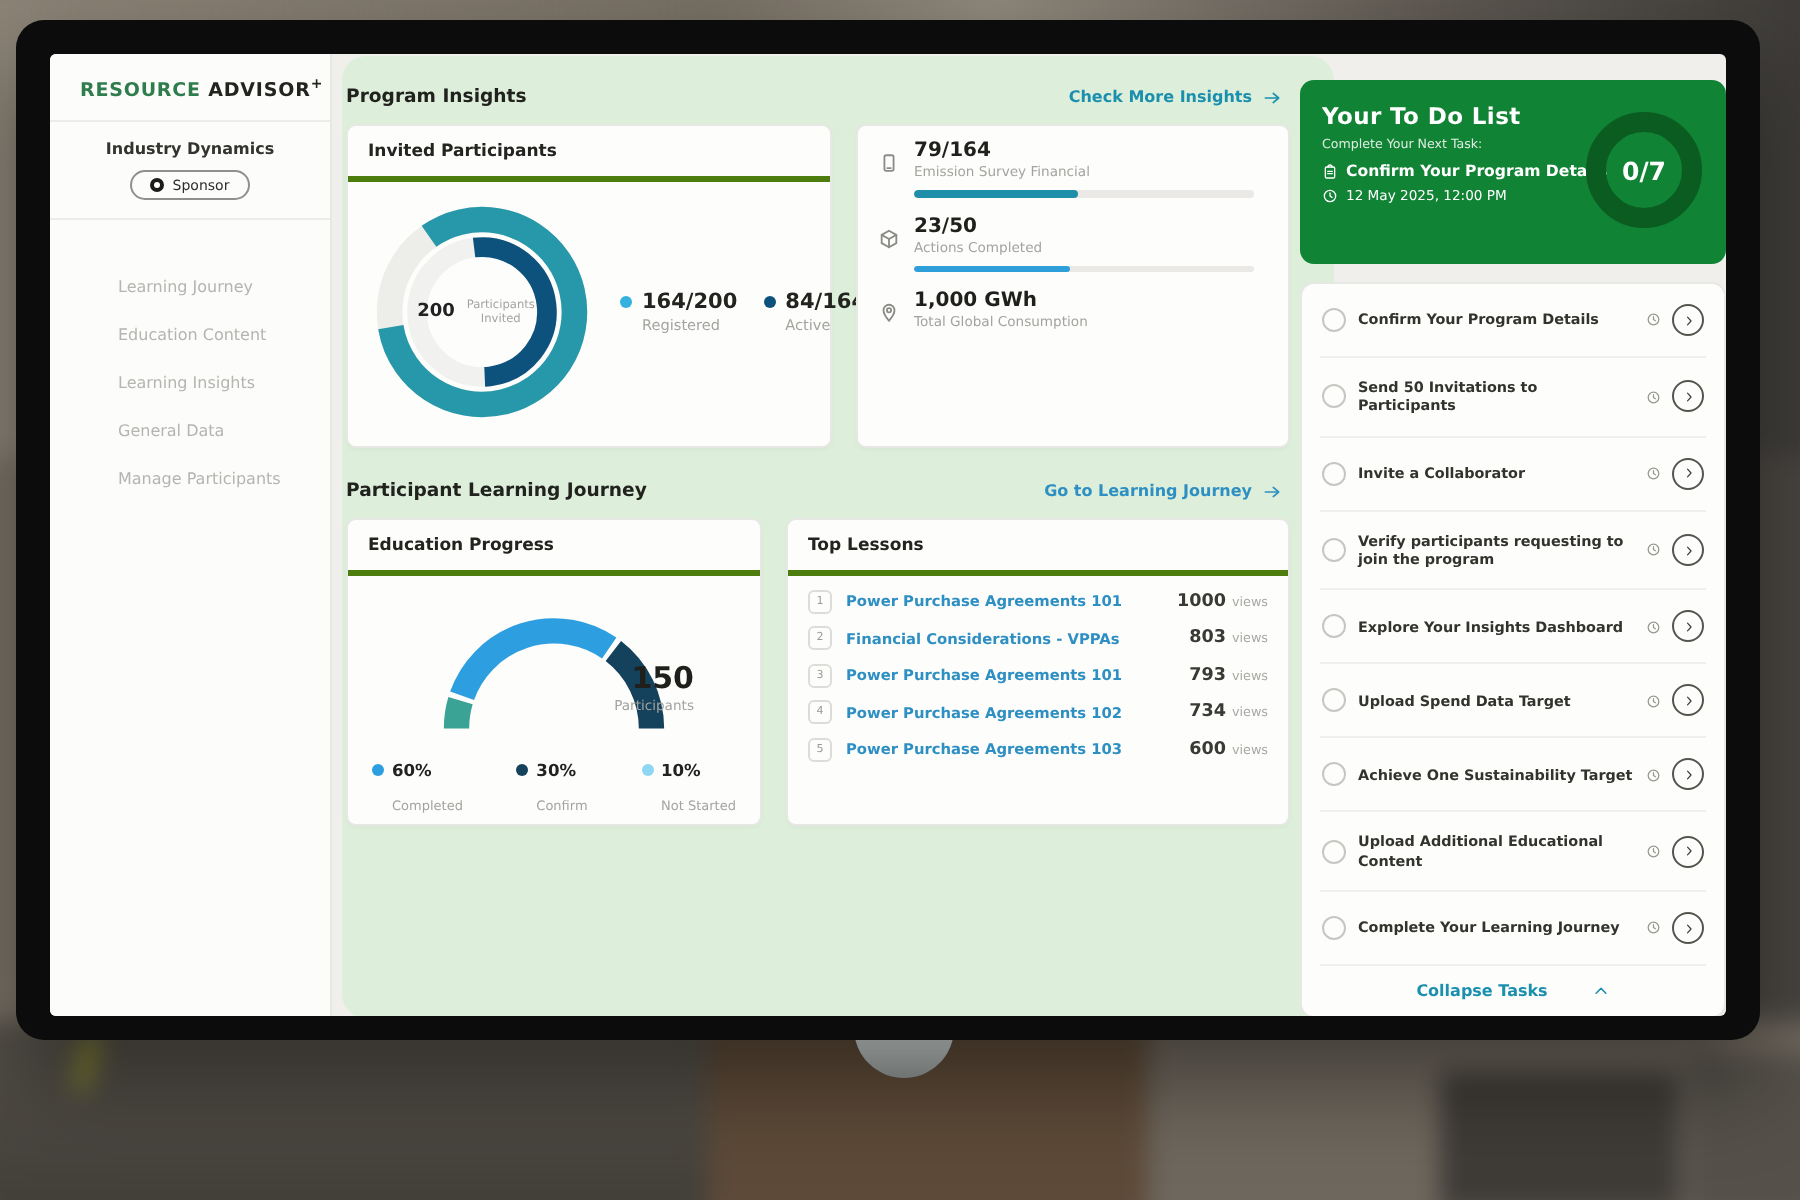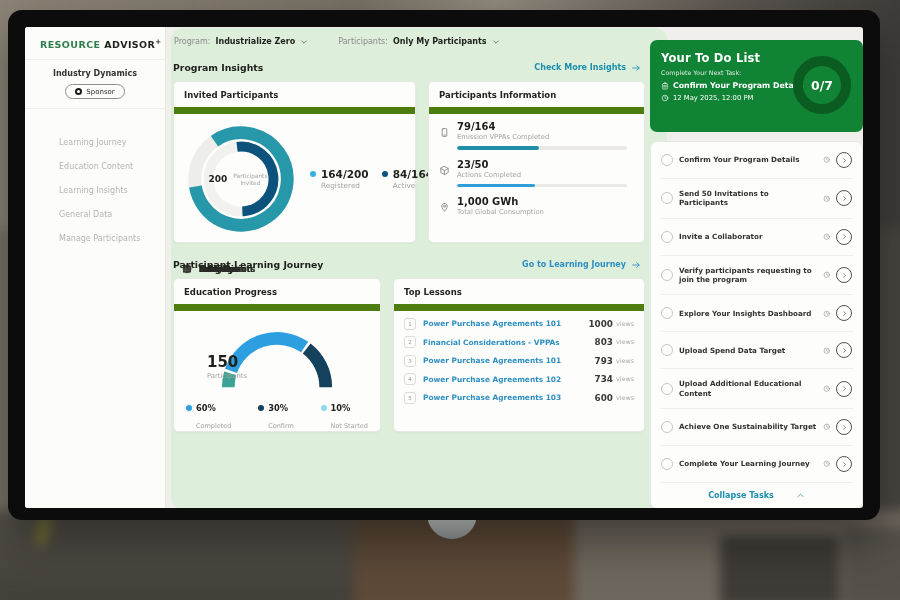--- a/index.html
+++ b/index.html
@@ -46,21 +46,21 @@
   .filters{display:flex;gap:30px;margin:10px 0 0 9px;font-size:8px;color:#8a8a86;align-items:center}
   .filter{display:flex;align-items:center;gap:5px;cursor:pointer}
   .filter b{color:#22221f}
   .chev{width:8px;height:8px;color:#44443f}
   .section-head{display:flex;justify-content:space-between;align-items:center;width:468px;margin:16px 0 0 8px}
   .section-title{font-size:9.3px;font-weight:bold;color:#21211d}
   .tlink{display:flex;gap:5px;align-items:center;font-size:8px;font-weight:bold;color:#1b8fae;cursor:pointer}
   .tlink .ar{width:10px;height:10px}
   .cards{display:flex;gap:12px;margin:8px 0 0 8px}
   .card{background:#fdfdfc;border:1px solid #e7e7e4;border-radius:5px;box-shadow:0 1px 2px rgba(0,0,0,.03)}
-  .card-h{padding:8px 10px 7px;font-size:8.5px;font-weight:bold;border-bottom:7px solid #4d7c0f;color:#23231f}
+  .card-h{padding:8px 10px 7px;font-size:8.5px;font-weight:bold;border-bottom:3px solid #4d7c0f;color:#23231f}
   
   .c-invited{width:241px;height:160px}
   .inv-body{display:flex;align-items:center;padding:6px 4px 0 8px}
   .donut-wrap{position:relative;width:118px;height:118px}
   .donut-center{position:absolute;inset:0;display:flex;flex-direction:row;align-items:center;justify-content:center;text-align:center}
   .donut-center b{font-size:9px}
   .donut-center span{font-size:5.8px;color:#a3a39f;width:46px;line-height:1.25;margin-top:2px}
   .inv-legend{margin-left:10px;display:flex;gap:13px}
   .leg-item{display:flex;gap:5px}
   .leg-dot{width:6px;height:6px;border-radius:50%;margin-top:3px;flex:0 0 auto}
@@ -73,21 +73,21 @@
   .info-ic{width:11px;height:11px;color:#8b8b87;margin-top:6px;flex:0 0 auto}
   .info-main{flex:1}
   .info-val{font-size:10px;font-weight:bold;color:#1f1f1b}
   .info-lab{font-size:6.8px;color:#a3a39f;margin-top:1px}
   .bar{height:3.5px;background:#eae9e6;border-radius:2px;margin-top:5px;width:170px;overflow:hidden}
   .bar-fill{height:100%;border-radius:2px}
   
   .c-edu{width:206px;height:152px}
   .edu-body{position:relative;padding-top:6px}
   .gauge-wrap{position:relative;width:140px;height:78px;margin:0 auto}
-  .gauge-center{position:absolute;left:0;right:13px;top:36px;text-align:left}
+  .gauge-center{position:absolute;left:0;right:0;top:36px;text-align:right}
   .gauge-center b{font-size:15px;color:#1f1f1b}
   .gauge-center div{font-size:6.8px;color:#a3a39f;margin-top:1px}
   .edu-legend{display:flex;justify-content:space-between;padding:8px 12px 0 12px}
   .eleg .top{display:flex;align-items:center;gap:4px}
   .eleg .top b{font-size:8.3px}
   .eleg .lab{font-size:6.5px;color:#a3a39f;margin-left:10px;margin-top:9px}
   
   .c-lessons{width:250px;height:152px}
   .lesson-row{display:flex;align-items:center;padding:6.5px 10px 0 10px;cursor:pointer}
   .rank{width:10px;height:10px;border:1px solid #dcdcd8;border-radius:3px;font-size:5.5px;color:#9a9a96;
@@ -231,40 +231,20 @@
                 <path d="M12 2.8v3M12 18.2v3M2.8 12h3M18.2 12h3M5.2 5.2l2.1 2.1M16.7 16.7l2.1 2.1M18.8 5.2l-2.1 2.1M7.3 16.7l-2.1 2.1"></path>
               </svg>
             </span>
           <span>Settings</span>
         </div>
     </div>
   </div>
 
   <div class="main">
 
-    <div class="filters">
-      <div class="filter">
-        <span>Program:</span>
-        <b>Industrialize Zero</b>
-        <span class="chev" data-icon="chevron-down-icon">
-              <svg viewBox="0 0 24 24" fill="none" stroke="currentColor" stroke-width="2" stroke-linecap="round" stroke-linejoin="round">
-                <path d="M5.5 9 12 15.5 18.5 9"></path>
-              </svg>
-            </span>
-      </div>
-      <div class="filter">
-        <span>Participants:</span>
-        <b>Only My Participants</b>
-        <span class="chev" data-icon="chevron-down-icon">
-              <svg viewBox="0 0 24 24" fill="none" stroke="currentColor" stroke-width="2" stroke-linecap="round" stroke-linejoin="round">
-                <path d="M5.5 9 12 15.5 18.5 9"></path>
-              </svg>
-            </span>
-      </div>
-    </div>
 
     <div class="section-head">
       <div class="section-title">Program Insights</div>
       <div class="tlink">
         <span>Check More Insights</span>
         <span class="ar" data-icon="arrow-right-icon">
               <svg viewBox="0 0 24 24" fill="none" stroke="currentColor" stroke-width="2" stroke-linecap="round" stroke-linejoin="round">
                 <path d="M4 12h15"></path>
                 <path d="M13.5 6.5 20 12l-6.5 5.5"></path>
               </svg>
@@ -302,32 +282,31 @@
                 <span>
                   <div class="leg-val">84/164</div>
                   <div class="leg-lab">Active</div>
                 </span>
               </div>
           </div>
         </div>
       </div>
 
       <div class="card c-info">
-        <div class="card-h">Participants Information</div>
         <div class="info-body">
           <div class="info-row">
               <span class="info-ic" data-icon="survey-icon">
                   <svg viewBox="0 0 24 24" fill="none" stroke="currentColor" stroke-width="2" stroke-linecap="round" stroke-linejoin="round">
                     <rect x="7" y="3.5" width="10" height="17" rx="2"></rect>
                     <path d="M10 17.5h4"></path>
                   </svg>
                 </span>
               <span class="info-main">
                 <div class="info-val">79/164</div>
-                <div class="info-lab">Emission VPPAs Completed</div>
+                <div class="info-lab">Emission Survey Financial</div>
                 <div class="bar">
                     <div class="bar-fill" style="width: 48%; background: rgb(31, 143, 169);"></div>
                   </div>
               </span>
             </div>
               <div class="info-row">
               <span class="info-ic" data-icon="actions-icon">
                   <svg viewBox="0 0 24 24" fill="none" stroke="currentColor" stroke-width="2" stroke-linecap="round" stroke-linejoin="round">
                     <path d="M12 3l8 4.5v9L12 21l-8-4.5v-9Z"></path>
                     <path d="M4 7.5l8 4.5 8-4.5"></path>
@@ -583,38 +562,38 @@
           <span class="task-go">
             <span class="gi" data-icon="chevron-right-icon">
                 <svg viewBox="0 0 24 24" fill="none" stroke="currentColor" stroke-width="2" stroke-linecap="round" stroke-linejoin="round">
                   <path d="M9.5 5.5 15.5 12l-6 6.5"></path>
                 </svg>
               </span>
           </span>
         </div>
           <div class="task-row">
           <span class="task-check"></span>
+          <span class="task-lab">Achieve One Sustainability Target</span>
+          <span class="task-clock" data-icon="clock-icon">
+              <svg viewBox="0 0 24 24" fill="none" stroke="currentColor" stroke-width="2" stroke-linecap="round" stroke-linejoin="round">
+                <circle cx="12" cy="12" r="8.5"></circle>
+                <path d="M12 7.5V12l3 2"></path>
+              </svg>
+            </span>
+          <span class="task-go">
+            <span class="gi" data-icon="chevron-right-icon">
+                <svg viewBox="0 0 24 24" fill="none" stroke="currentColor" stroke-width="2" stroke-linecap="round" stroke-linejoin="round">
+                  <path d="M9.5 5.5 15.5 12l-6 6.5"></path>
+                </svg>
+              </span>
+          </span>
+        </div>
+          <div class="task-row">
+          <span class="task-check"></span>
           <span class="task-lab">Upload Additional Educational Content</span>
-          <span class="task-clock" data-icon="clock-icon">
-              <svg viewBox="0 0 24 24" fill="none" stroke="currentColor" stroke-width="2" stroke-linecap="round" stroke-linejoin="round">
-                <circle cx="12" cy="12" r="8.5"></circle>
-                <path d="M12 7.5V12l3 2"></path>
-              </svg>
-            </span>
-          <span class="task-go">
-            <span class="gi" data-icon="chevron-right-icon">
-                <svg viewBox="0 0 24 24" fill="none" stroke="currentColor" stroke-width="2" stroke-linecap="round" stroke-linejoin="round">
-                  <path d="M9.5 5.5 15.5 12l-6 6.5"></path>
-                </svg>
-              </span>
-          </span>
-        </div>
-          <div class="task-row">
-          <span class="task-check"></span>
-          <span class="task-lab">Achieve One Sustainability Target</span>
           <span class="task-clock" data-icon="clock-icon">
               <svg viewBox="0 0 24 24" fill="none" stroke="currentColor" stroke-width="2" stroke-linecap="round" stroke-linejoin="round">
                 <circle cx="12" cy="12" r="8.5"></circle>
                 <path d="M12 7.5V12l3 2"></path>
               </svg>
             </span>
           <span class="task-go">
             <span class="gi" data-icon="chevron-right-icon">
                 <svg viewBox="0 0 24 24" fill="none" stroke="currentColor" stroke-width="2" stroke-linecap="round" stroke-linejoin="round">
                   <path d="M9.5 5.5 15.5 12l-6 6.5"></path>

